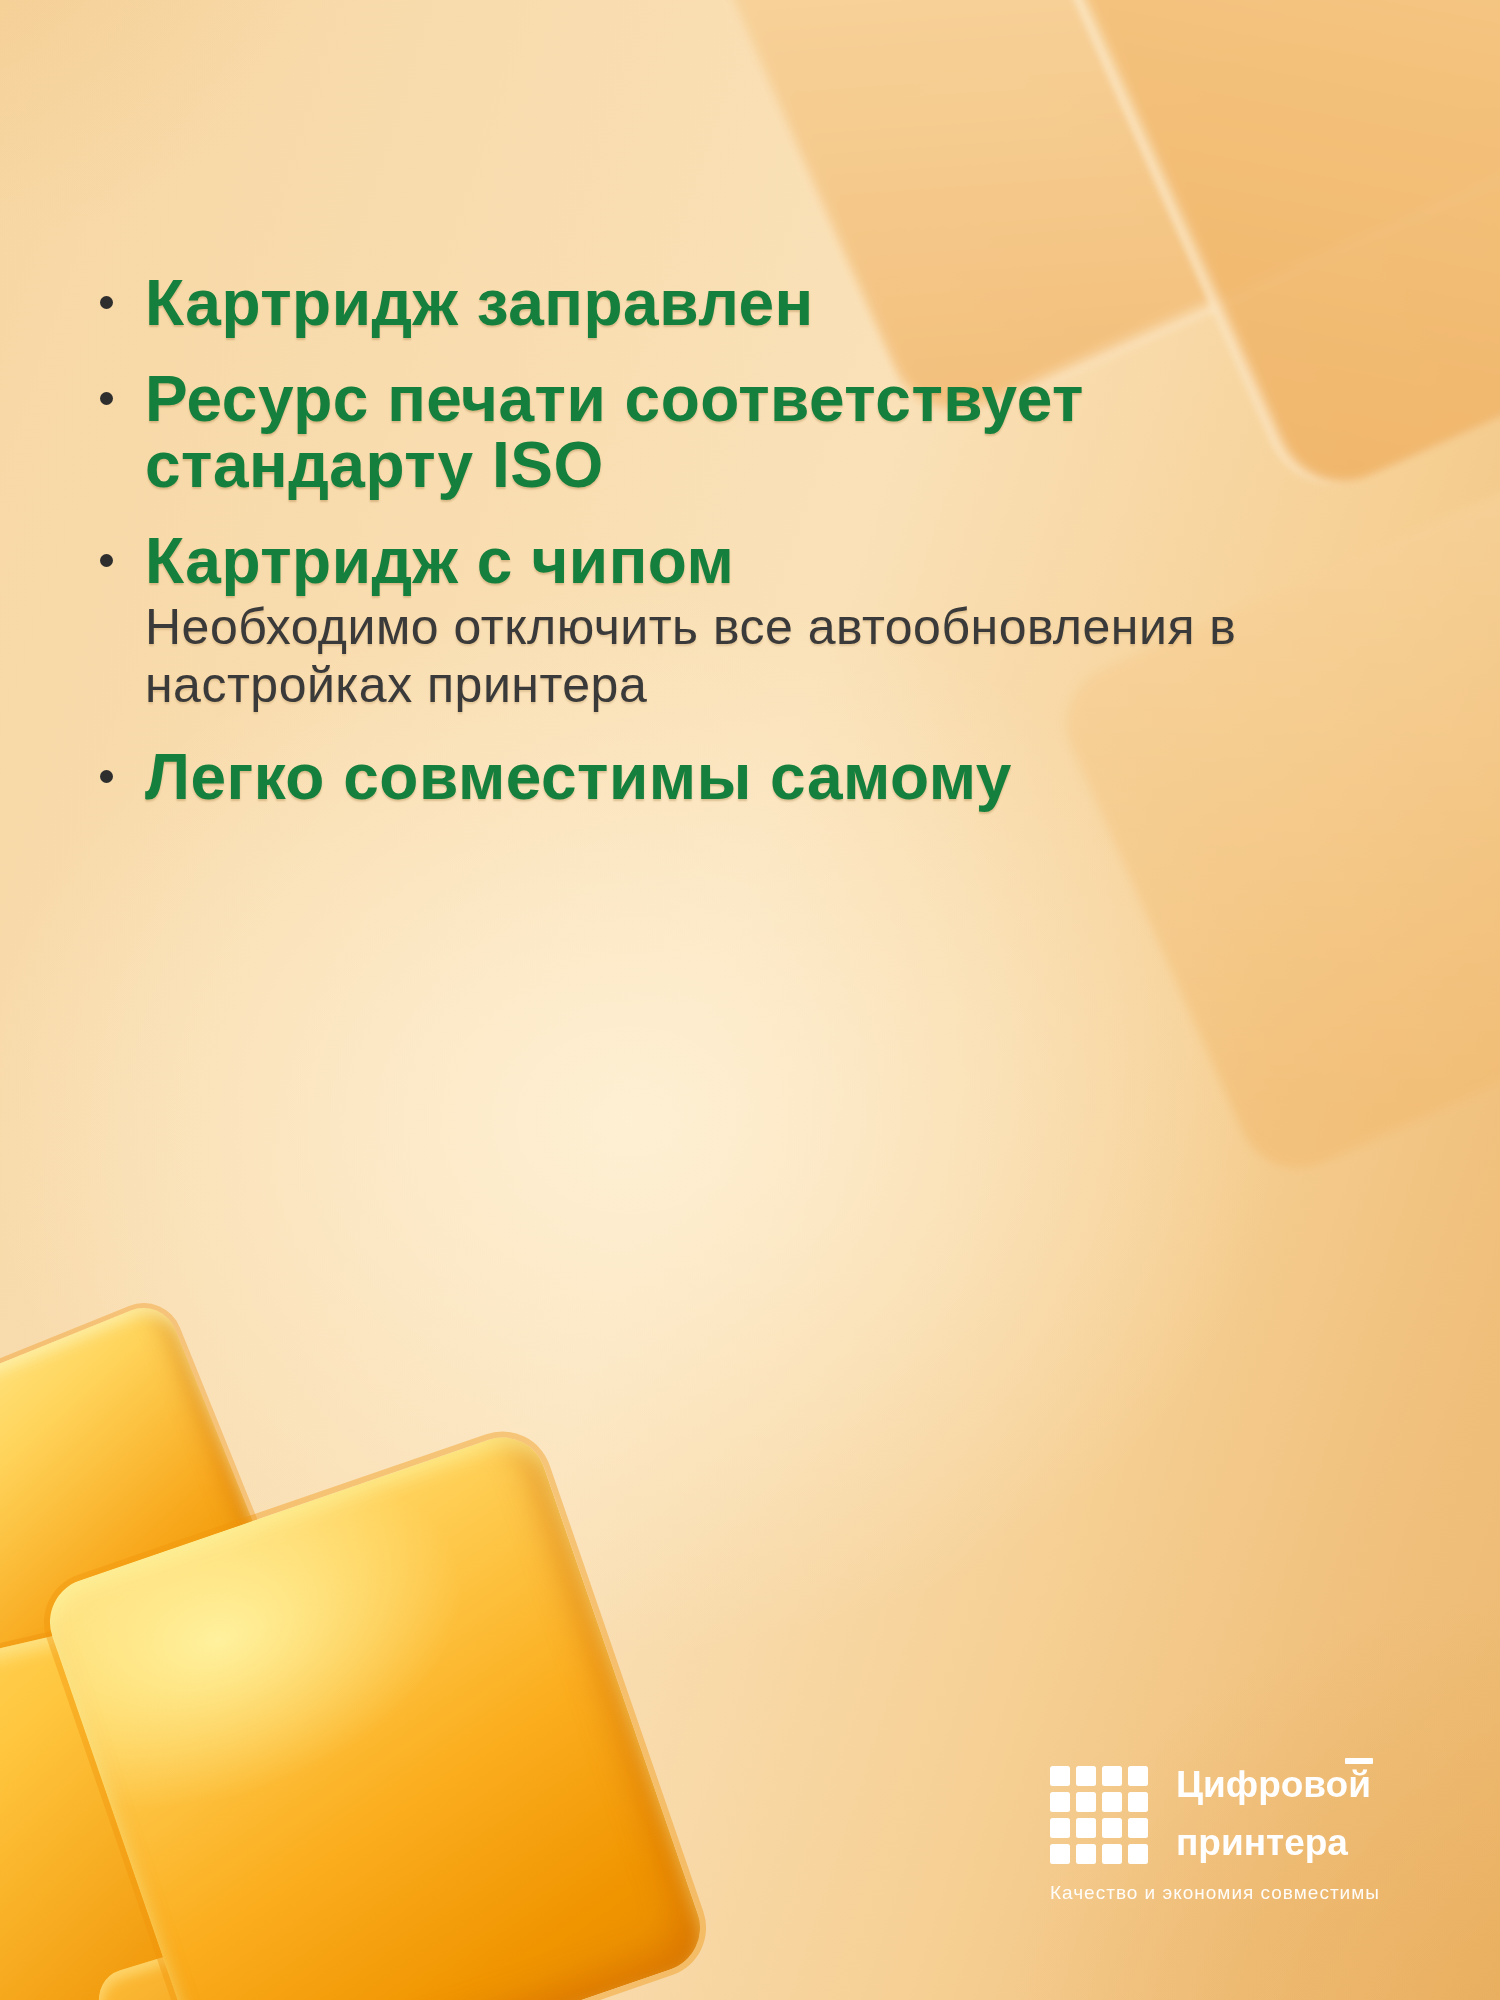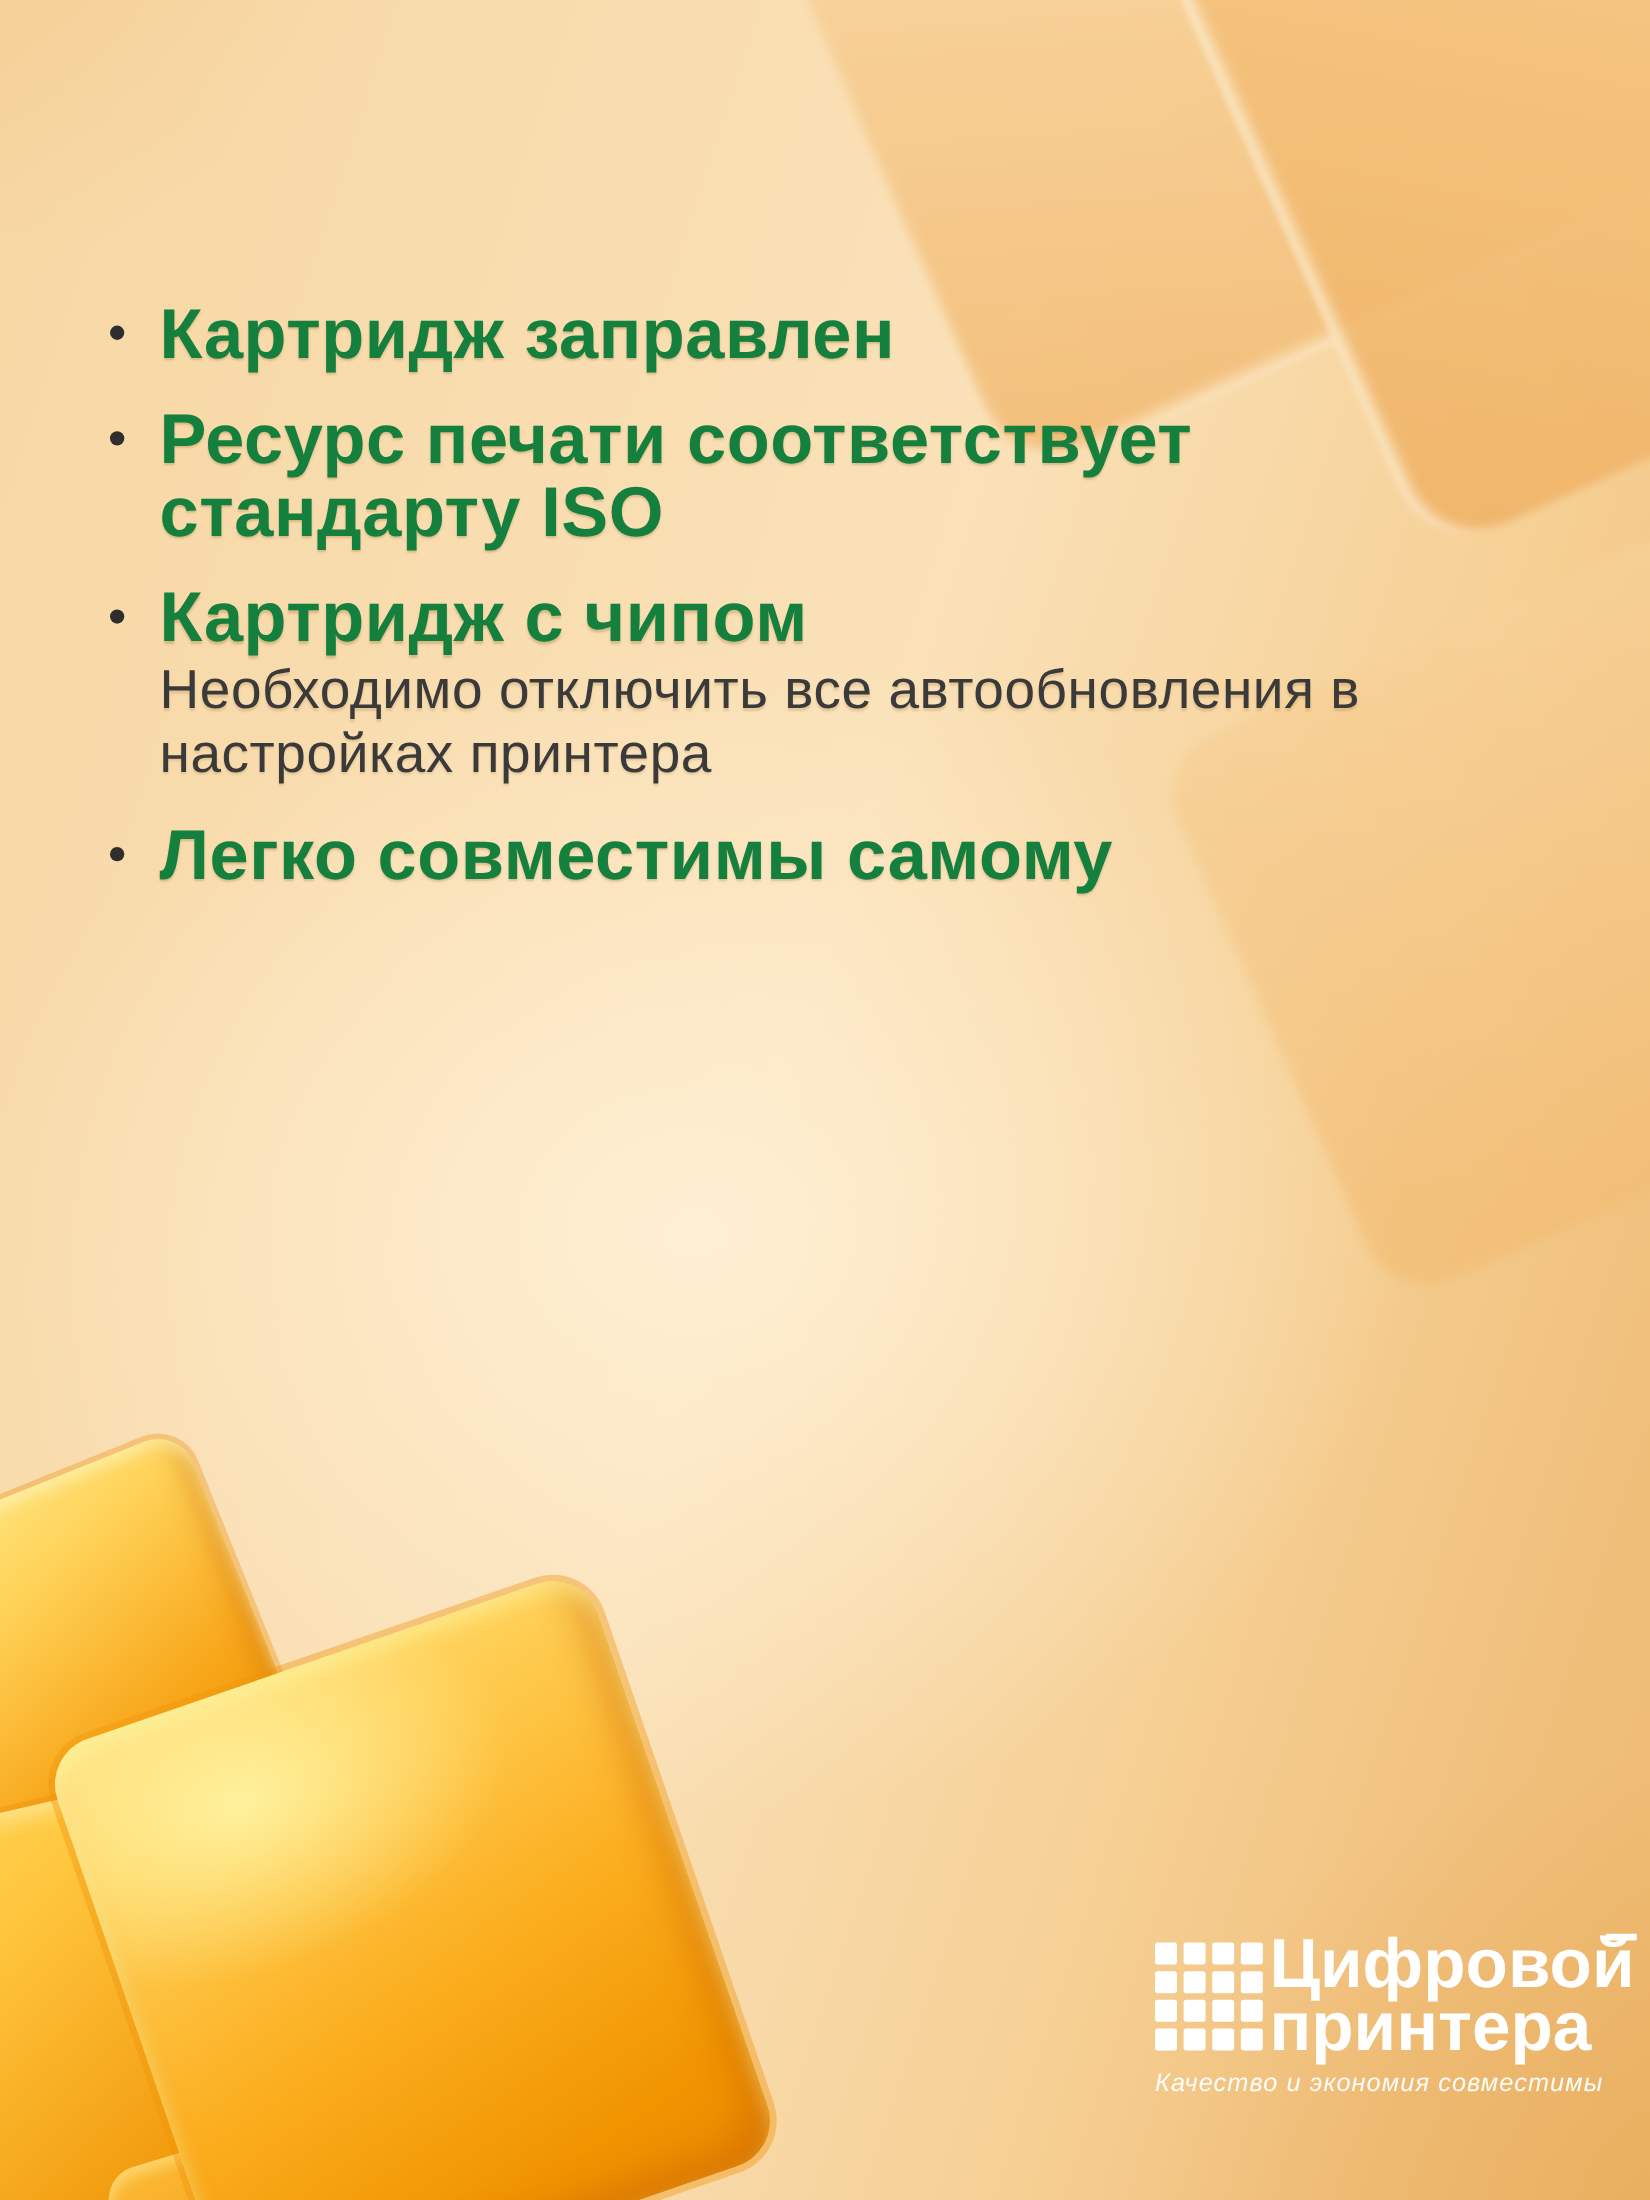--- a/index.html
+++ b/index.html
@@ -55,25 +55,25 @@
     text-shadow:0 2px 2px rgba(135,88,25,.28);}
   .note{font-size:50px;line-height:58px;font-weight:400;color:#3a3a3a;
     letter-spacing:.5px;white-space:pre-line;margin-top:4px;
     text-shadow:0 2px 2px rgba(135,88,25,.2);}
   
   .logo{position:absolute;left:1050px;top:1766px;z-index:3;color:#ffffff;}
   .logo-row{display:flex;align-items:flex-start;}
   .grid-icon{display:grid;grid-template-columns:repeat(4,20px);grid-template-rows:repeat(4,20px);
     gap:6px;width:98px;height:98px;}
   .grid-icon span{background:#ffffff;border-radius:2.5px;display:block;}
-  .logo-text{margin-left:6px;margin-top:-10px;font-weight:700;font-size:63px;line-height:58px;}
+  .logo-text{margin-left:28px;margin-top:-10px;font-weight:700;font-size:37px;line-height:58px;}
   .l1{position:relative;display:inline-block;}
   .l1 .bar{position:absolute;right:-2px;top:2px;width:28px;height:6px;background:#ffffff;border-radius:1px;}
-  .tagline{margin-top:8px;font-size:23px;line-height:26px;font-weight:400;
-    letter-spacing:1px;color:rgba(255,255,255,.96);font-style:italic;}
+  .tagline{margin-top:8px;font-size:19px;line-height:26px;font-weight:400;
+    letter-spacing:1px;color:rgba(255,255,255,.96);}
 </style>
 </head>
 <body>
 
 <div class="decor cube-tr1"></div>
 <div class="decor cube-tr2"></div>
 <div class="decor cube-tr3"></div>
 <div class="decor cube-bl-a"></div>
 <div class="decor cube-bl-c"></div>
 <div class="decor cube-bl-d"></div>

